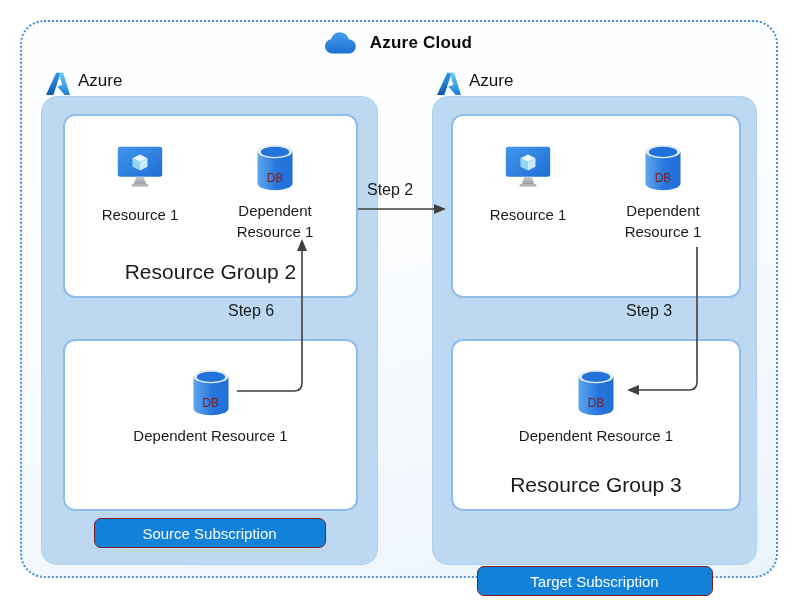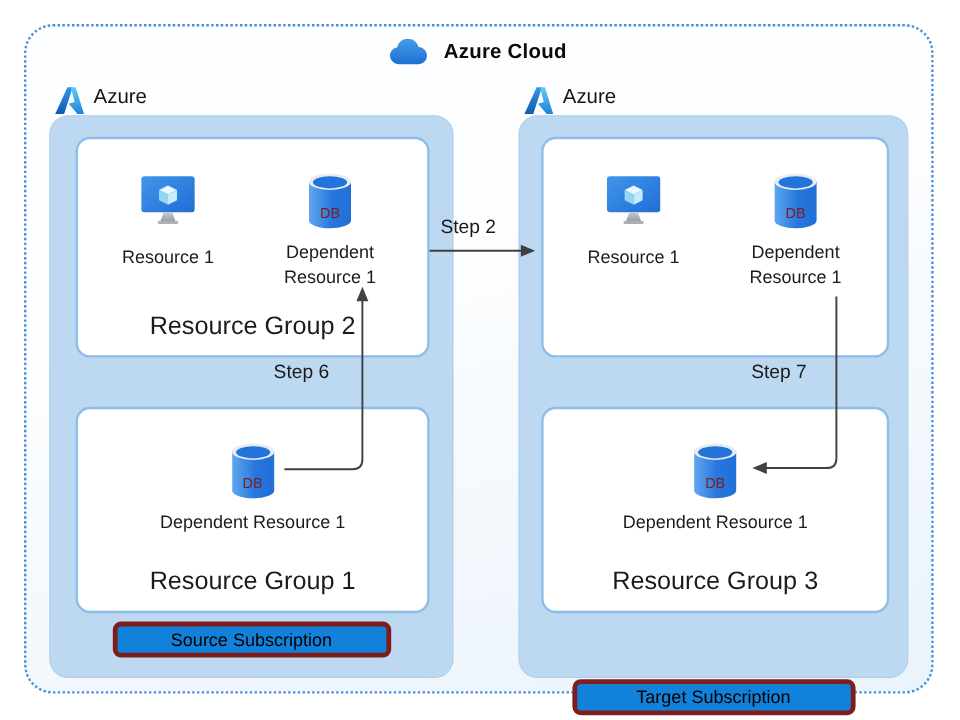--- a/index.html
+++ b/index.html
@@ -48,22 +48,22 @@
   .pos-vm-label { left:0; top:88px; width:150px; }
   .pos-db-icon { left:190px; top:28px; }
   .pos-db-label { left:150px; top:84px; width:120px; }
 
   
   .pos-db-center { left:calc(50% - 20px); top:28px; }
   .pos-db-center-label { left:0; top:84px; width:100%; }
 
   
   .sub-btn { position:absolute; top:421px; left:50%; transform:translateX(-50%);
-             height:30px; background:#1181d9; border:4px solid #7f1d1d; border-radius:7px;
-             color:#000000; font-size:15px; display:flex; align-items:center; justify-content:center; }
+             height:30px; background:#1181d9; border:1px solid #7f1d1d; border-radius:7px;
+             color:#ffffff; font-size:15px; display:flex; align-items:center; justify-content:center; }
   .sub-btn--source { width:232px; }
   .sub-btn--target { width:236px;margin-top:48px; }
 
   
   .step-label { position:absolute; width:76px; font-size:16px; color:#1b1b1b; }
   .step-1 { left:228px; top:302px; }
   .step-2 { left:367px; top:181px; }
   .step-3 { left:626px; top:302px; }
   .arrows { position:absolute; left:0; top:0; width:800px; height:600px; pointer-events:none; }
   .hidden-defs { position:absolute; width:0; height:0; overflow:hidden; }
@@ -157,21 +157,20 @@
     </div>
 
     <div class="rg-box rg-box--bottom">
       <div class="db-icon pos-db-center">
         <svg>
             <use href="#sym-db"></use>
           </svg>
         <span class="db-text">DB</span>
       </div>
       <div class="res-label pos-db-center-label">Dependent Resource 1</div>
-      <div class="rg-name">Resource Group 1</div>
     </div>
 
     <div class="sub-btn sub-btn--source">Source Subscription</div>
   </div>
 
   <div class="panel panel--right">
     <div class="azure-label">
       <svg width="26" height="26">
           <use href="#sym-azure"></use>
         </svg>
@@ -201,21 +200,21 @@
       </div>
       <div class="res-label pos-db-center-label">Dependent Resource 1</div>
       <div class="rg-name">Resource Group 3</div>
     </div>
 
     <div class="sub-btn sub-btn--target">Target Subscription</div>
   </div>
 
   <div class="step-label step-1">Step 6</div>
   <div class="step-label step-2">Step 2</div>
-  <div class="step-label step-3">Step 7</div>
+  <div class="step-label step-3">Step 3</div>
 
   <svg class="arrows" viewBox="0 0 800 600">
     <g stroke="#404040" stroke-width="1.6" fill="none">
       <path d="M237,391 L294,391 Q302,391 302,383 L302,250"></path>
       <path d="M358,209 L435,209"></path>
       <path d="M697,247 L697,382 Q697,390 689,390 L638,390"></path>
     </g>
     <g fill="#404040" stroke="none">
       <polygon points="302,239 297,251 307,251"></polygon>
       <polygon points="446,209 434,204 434,214"></polygon>

